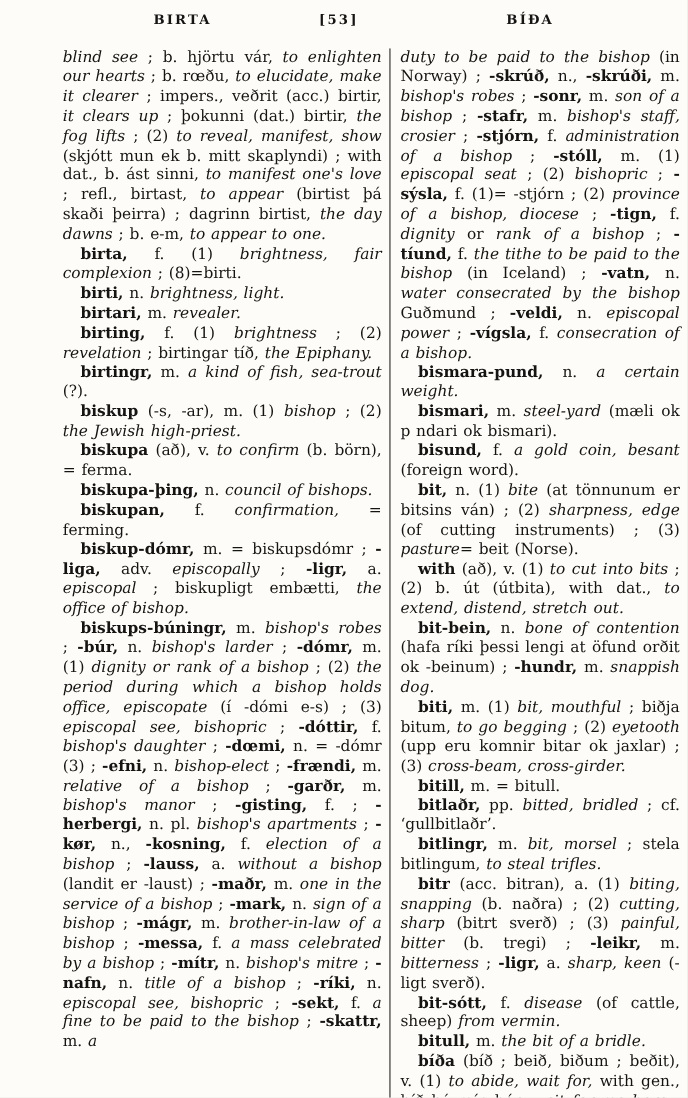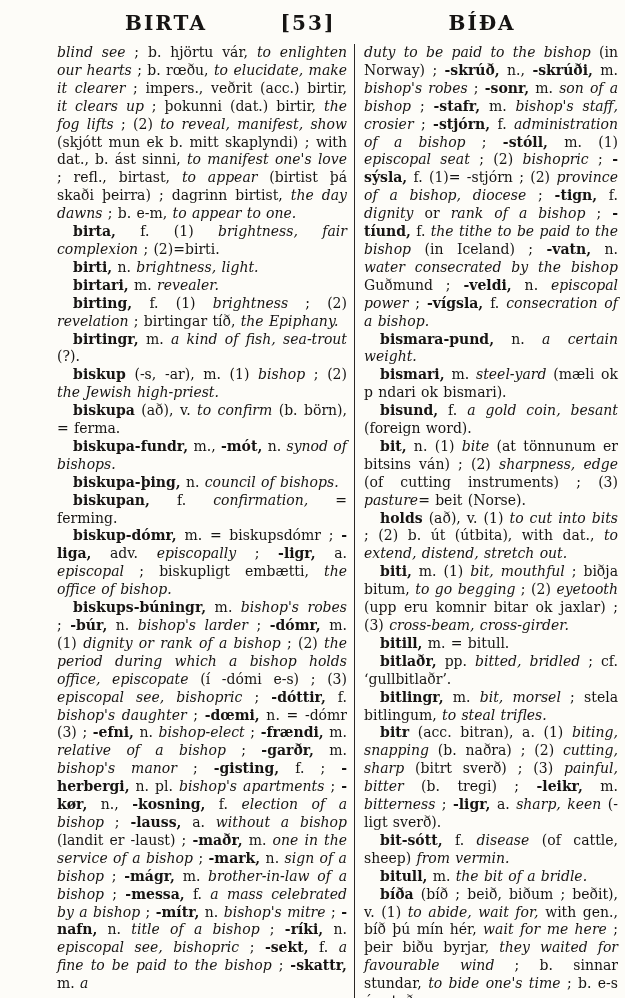--- a/index.html
+++ b/index.html
@@ -15,21 +15,21 @@
   }
   .running-head {
     position: relative;
     height: 44px;
   }
   .running-head span {
     position: absolute;
     top: 11px;
     transform: translateX(-50%);
     font-weight: bold;
-    font-size: 20px;
+    font-size: 12px;
     letter-spacing: 2px;
     white-space: nowrap;
   }
   .head-left  { left: 166px; }
   .head-page  { left: 308px; letter-spacing: 0; font-size: 15px; text-align: center; }
   .head-right { left: 482px; }
   .text-body {
     display: flex;
     align-items: stretch;
   }
@@ -61,40 +61,40 @@
 
 <div class="page">
   <div class="running-head">
     <span class="head-left">BIRTA</span>
     <span class="head-page">[53]</span>
     <span class="head-right">BÍÐA</span>
   </div>
   <div class="text-body">
     <div class="col col-left">
         <p class="entry cont"><span class="gl">blind see</span><span class="tx"> ; b. hjörtu vár, </span><span class="gl">to enlighten our hearts</span><span class="tx"> ; b. rœðu, </span><span class="gl">to elucidate, make it clearer</span><span class="tx"> ; impers., veðrit (acc.) birtir, </span><span class="gl">it clears up</span><span class="tx"> ; þokunni (dat.) birtir, </span><span class="gl">the fog lifts</span><span class="tx"> ; (2) </span><span class="gl">to reveal, manifest, show</span><span class="tx"> (skjótt mun ek b. mitt skaplyndi) ; with dat., b. ást sinni, </span><span class="gl">to manifest one's love</span><span class="tx"> ; refl., birtast, </span><span class="gl">to appear</span><span class="tx"> (birtist þá skaði þeirra) ; dagrinn birtist, </span><span class="gl">the day dawns</span><span class="tx"> ; b. e-m, </span><span class="gl">to appear to one.</span></p>
-        <p class="entry"><span class="hw">birta,</span><span class="tx"> f. (1) </span><span class="gl">brightness, fair complexion</span><span class="tx"> ; (2)=birti.</span></p>
+        <p class="entry"><span class="hw">birta,</span><span class="tx"> f. (1) </span><span class="gl">brightness, fair complexion</span><span class="tx"> ; (8)=birti.</span></p>
         <p class="entry"><span class="hw">birti,</span><span class="tx"> n. </span><span class="gl">brightness, light.</span></p>
         <p class="entry"><span class="hw">birtari,</span><span class="tx"> m. </span><span class="gl">revealer.</span></p>
         <p class="entry"><span class="hw">birting,</span><span class="tx"> f. (1) </span><span class="gl">brightness</span><span class="tx"> ; (2) </span><span class="gl">revelation</span><span class="tx"> ; birtingar tíð, </span><span class="gl">the Epiphany.</span></p>
         <p class="entry"><span class="hw">birtingr,</span><span class="tx"> m. </span><span class="gl">a kind of fish, sea-trout</span><span class="tx"> (?).</span></p>
         <p class="entry"><span class="hw">biskup</span><span class="tx"> (-s, -ar), m. (1) </span><span class="gl">bishop</span><span class="tx"> ; (2) </span><span class="gl">the Jewish high-priest.</span></p>
         <p class="entry"><span class="hw">biskupa</span><span class="tx"> (að), v. </span><span class="gl">to confirm</span><span class="tx"> (b. börn), = ferma.</span></p>
-        <p class="entry"><span class="hw">biskupa-fundr,</span><span class="tx"> m., </span><span class="hw">-mót,</span><span class="tx"> n. </span><span class="gl">synod of bishops.</span></p>
         <p class="entry"><span class="hw">biskupa-þing,</span><span class="tx"> n. </span><span class="gl">council of bishops.</span></p>
         <p class="entry"><span class="hw">biskupan,</span><span class="tx"> f. </span><span class="gl">confirmation,</span><span class="tx"> = ferming.</span></p>
         <p class="entry"><span class="hw">biskup-dómr,</span><span class="tx"> m. = biskupsdómr ; </span><span class="hw">-liga,</span><span class="tx"> adv. </span><span class="gl">episcopally</span><span class="tx"> ; </span><span class="hw">-ligr,</span><span class="tx"> a. </span><span class="gl">episcopal</span><span class="tx"> ; biskupligt embætti, </span><span class="gl">the office of bishop.</span></p>
         <p class="entry"><span class="hw">biskups-búningr,</span><span class="tx"> m. </span><span class="gl">bishop's robes</span><span class="tx"> ; </span><span class="hw">-búr,</span><span class="tx"> n. </span><span class="gl">bishop's larder</span><span class="tx"> ; </span><span class="hw">-dómr,</span><span class="tx"> m. (1) </span><span class="gl">dignity or rank of a bishop</span><span class="tx"> ; (2) </span><span class="gl">the period during which a bishop holds office, episcopate</span><span class="tx"> (í -dómi e-s) ; (3) </span><span class="gl">episcopal see, bishopric</span><span class="tx"> ; </span><span class="hw">-dóttir,</span><span class="tx"> f. </span><span class="gl">bishop's daughter</span><span class="tx"> ; </span><span class="hw">-dœmi,</span><span class="tx"> n. = -dómr (3) ; </span><span class="hw">-efni,</span><span class="tx"> n. </span><span class="gl">bishop-elect</span><span class="tx"> ; </span><span class="hw">-frændi,</span><span class="tx"> m. </span><span class="gl">relative of a bishop</span><span class="tx"> ; </span><span class="hw">-garðr,</span><span class="tx"> m. </span><span class="gl">bishop's manor</span><span class="tx"> ; </span><span class="hw">-gisting,</span><span class="tx"> f. ; </span><span class="hw">-herbergi,</span><span class="tx"> n. pl. </span><span class="gl">bishop's apartments</span><span class="tx"> ; </span><span class="hw">-kør,</span><span class="tx"> n., </span><span class="hw">-kosning,</span><span class="tx"> f. </span><span class="gl">election of a bishop</span><span class="tx"> ; </span><span class="hw">-lauss,</span><span class="tx"> a. </span><span class="gl">without a bishop</span><span class="tx"> (landit er -laust) ; </span><span class="hw">-maðr,</span><span class="tx"> m. </span><span class="gl">one in the service of a bishop</span><span class="tx"> ; </span><span class="hw">-mark,</span><span class="tx"> n. </span><span class="gl">sign of a bishop</span><span class="tx"> ; </span><span class="hw">-mágr,</span><span class="tx"> m. </span><span class="gl">brother-in-law of a bishop</span><span class="tx"> ; </span><span class="hw">-messa,</span><span class="tx"> f. </span><span class="gl">a mass celebrated by a bishop</span><span class="tx"> ; </span><span class="hw">-mítr,</span><span class="tx"> n. </span><span class="gl">bishop's mitre</span><span class="tx"> ; </span><span class="hw">-nafn,</span><span class="tx"> n. </span><span class="gl">title of a bishop</span><span class="tx"> ; </span><span class="hw">-ríki,</span><span class="tx"> n. </span><span class="gl">episcopal see, bishopric</span><span class="tx"> ; </span><span class="hw">-sekt,</span><span class="tx"> f. </span><span class="gl">a fine to be paid to the bishop</span><span class="tx"> ; </span><span class="hw">-skattr,</span><span class="tx"> m. </span><span class="gl">a</span></p>
       </div>
     <div class="col col-right">
         <p class="entry cont"><span class="gl">duty to be paid to the bishop</span><span class="tx"> (in Norway) ; </span><span class="hw">-skrúð,</span><span class="tx"> n., </span><span class="hw">-skrúði,</span><span class="tx"> m. </span><span class="gl">bishop's robes</span><span class="tx"> ; </span><span class="hw">-sonr,</span><span class="tx"> m. </span><span class="gl">son of a bishop</span><span class="tx"> ; </span><span class="hw">-stafr,</span><span class="tx"> m. </span><span class="gl">bishop's staff, crosier</span><span class="tx"> ; </span><span class="hw">-stjórn,</span><span class="tx"> f. </span><span class="gl">administration of a bishop</span><span class="tx"> ; </span><span class="hw">-stóll,</span><span class="tx"> m. (1) </span><span class="gl">episcopal seat</span><span class="tx"> ; (2) </span><span class="gl">bishopric</span><span class="tx"> ; </span><span class="hw">-sýsla,</span><span class="tx"> f. (1)= -stjórn ; (2) </span><span class="gl">province of a bishop, diocese</span><span class="tx"> ; </span><span class="hw">-tign,</span><span class="tx"> f. </span><span class="gl">dignity</span><span class="tx"> or </span><span class="gl">rank of a bishop</span><span class="tx"> ; </span><span class="hw">-tíund,</span><span class="tx"> f. </span><span class="gl">the tithe to be paid to the bishop</span><span class="tx"> (in Iceland) ; </span><span class="hw">-vatn,</span><span class="tx"> n. </span><span class="gl">water consecrated by the bishop</span><span class="tx"> Guðmund ; </span><span class="hw">-veldi,</span><span class="tx"> n. </span><span class="gl">episcopal power</span><span class="tx"> ; </span><span class="hw">-vígsla,</span><span class="tx"> f. </span><span class="gl">consecration of a bishop.</span></p>
         <p class="entry"><span class="hw">bismara-pund,</span><span class="tx"> n. </span><span class="gl">a certain weight.</span></p>
         <p class="entry"><span class="hw">bismari,</span><span class="tx"> m. </span><span class="gl">steel-yard</span><span class="tx"> (mæli ok p ndari ok bismari).</span></p>
         <p class="entry"><span class="hw">bisund,</span><span class="tx"> f. </span><span class="gl">a gold coin, besant</span><span class="tx"> (foreign word).</span></p>
         <p class="entry"><span class="hw">bit,</span><span class="tx"> n. (1) </span><span class="gl">bite</span><span class="tx"> (at tönnunum er bitsins ván) ; (2) </span><span class="gl">sharpness, edge</span><span class="tx"> (of cutting instruments) ; (3) </span><span class="gl">pasture</span><span class="tx">= beit (Norse).</span></p>
-        <p class="entry"><span class="hw">holds</span><span class="tx"> (að), v. (1) </span><span class="gl">to cut into bits</span><span class="tx"> ; (2) b. út (útbita), with dat., </span><span class="gl">to extend, distend, stretch out.</span></p>
+        <p class="entry"><span class="hw">with</span><span class="tx"> (að), v. (1) </span><span class="gl">to cut into bits</span><span class="tx"> ; (2) b. út (útbita), with dat., </span><span class="gl">to extend, distend, stretch out.</span></p>
+        <p class="entry"><span class="hw">bit-bein,</span><span class="tx"> n. </span><span class="gl">bone of contention</span><span class="tx"> (hafa ríki þessi lengi at öfund orðit ok -beinum) ; </span><span class="hw">-hundr,</span><span class="tx"> m. </span><span class="gl">snappish dog.</span></p>
         <p class="entry"><span class="hw">biti,</span><span class="tx"> m. (1) </span><span class="gl">bit, mouthful</span><span class="tx"> ; biðja bitum, </span><span class="gl">to go begging</span><span class="tx"> ; (2) </span><span class="gl">eyetooth</span><span class="tx"> (upp eru komnir bitar ok jaxlar) ; (3) </span><span class="gl">cross-beam, cross-girder.</span></p>
         <p class="entry"><span class="hw">bitill,</span><span class="tx"> m. = bitull.</span></p>
         <p class="entry"><span class="hw">bitlaðr,</span><span class="tx"> pp. </span><span class="gl">bitted, bridled</span><span class="tx"> ; cf. ‘gullbitlaðr’.</span></p>
         <p class="entry"><span class="hw">bitlingr,</span><span class="tx"> m. </span><span class="gl">bit, morsel</span><span class="tx"> ; stela bitlingum, </span><span class="gl">to steal trifles.</span></p>
         <p class="entry"><span class="hw">bitr</span><span class="tx"> (acc. bitran), a. (1) </span><span class="gl">biting, snapping</span><span class="tx"> (b. naðra) ; (2) </span><span class="gl">cutting, sharp</span><span class="tx"> (bitrt sverð) ; (3) </span><span class="gl">painful, bitter</span><span class="tx"> (b. tregi) ; </span><span class="hw">-leikr,</span><span class="tx"> m. </span><span class="gl">bitterness</span><span class="tx"> ; </span><span class="hw">-ligr,</span><span class="tx"> a. </span><span class="gl">sharp, keen</span><span class="tx"> (-ligt sverð).</span></p>
         <p class="entry"><span class="hw">bit-sótt,</span><span class="tx"> f. </span><span class="gl">disease</span><span class="tx"> (of cattle, sheep) </span><span class="gl">from vermin.</span></p>
         <p class="entry"><span class="hw">bitull,</span><span class="tx"> m. </span><span class="gl">the bit of a bridle.</span></p>
         <p class="entry"><span class="hw">bíða</span><span class="tx"> (bíð ; beið, biðum ; beðit), v. (1) </span><span class="gl">to abide, wait for,</span><span class="tx"> with gen., bíð þú mín hér, </span><span class="gl">wait for me here</span><span class="tx"> ; þeir biðu byrjar, </span><span class="gl">they waited for favourable wind</span><span class="tx"> ; b. sinnar stundar, </span><span class="gl">to bide one's time</span><span class="tx"> ; b. e-s ór stað</span></p>
       </div>
   </div>

